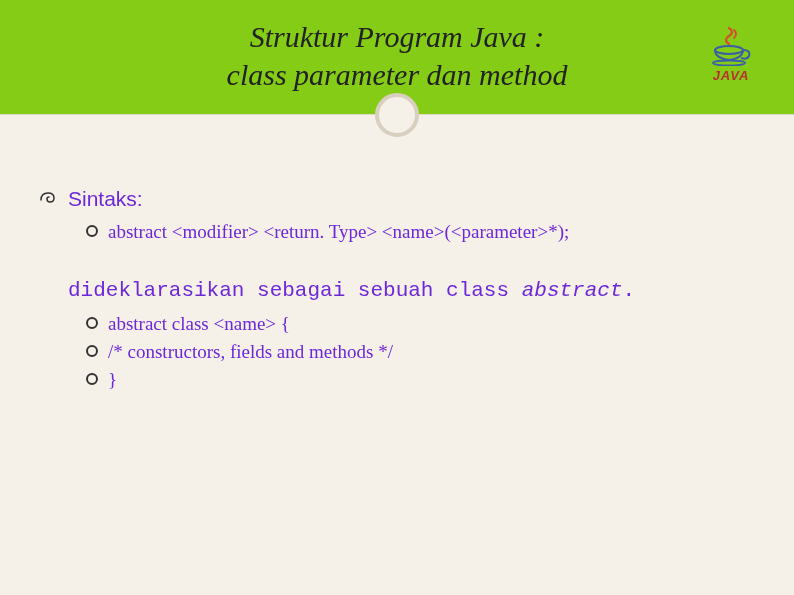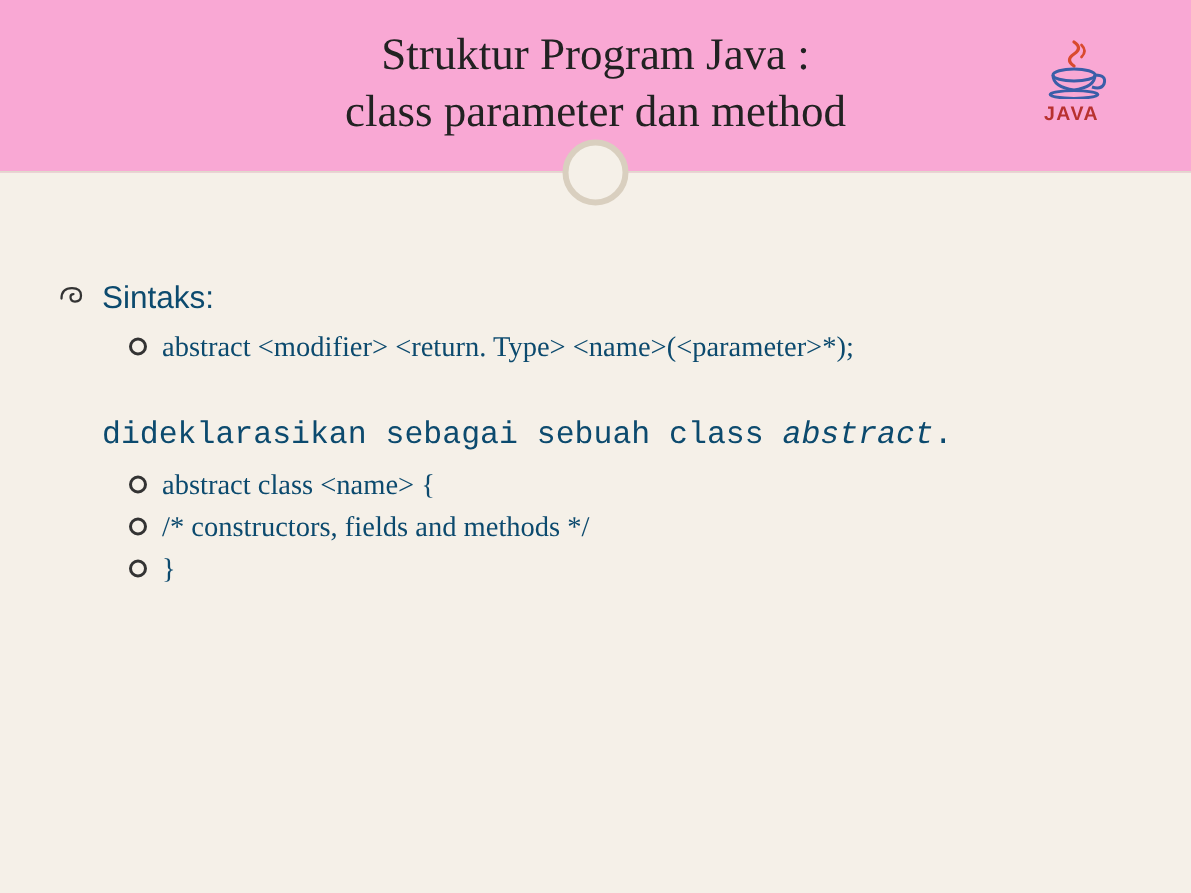--- a/index.html
+++ b/index.html
@@ -5,45 +5,47 @@
   * { margin: 0; padding: 0; box-sizing: border-box; }
   body {
     width: 794px;
     height: 595px;
     background: #f5f0e8;
     font-family: Georgia, 'Times New Roman', serif;
     position: relative;
     overflow: hidden;
   }
   .header-area {
-    background: #f9a8d4;
+    background: #84cc16;
     height: 115px;
     width: 100%;
     position: relative;
     border-bottom: 1px solid #e0d8cc;
+    font-style: italic;
   }
   .title-block {
     text-align: center;
     padding-top: 18px;
     font-family: Georgia, serif;
     color: #222;
   }
   .title-line {
     font-size: 30px;
     line-height: 1.25;
     font-weight: normal;
   }
   .logo {
     position: absolute;
     right: 28px;
     top: 14px;
     width: 70px;
     height: 80px;
     display: flex;
     flex-direction: column;
+    align-items: center;
     justify-content: center;
   }
   .logo-cup {
     width: 44px;
     height: 40px;
     position: relative;
   }
   .java-text {
     font-family: Arial, sans-serif;
     font-size: 13px;
@@ -60,21 +62,21 @@
     width: 44px;
     height: 44px;
     border: 4px solid #d9cfbf;
     border-radius: 50%;
     background: #f5f0e8;
     z-index: 5;
   }
   .content {
     padding: 70px 38px 20px 38px;
     font-size: 19px;
-    color: #0c4a6e;
+    color: #6d28d9;
   }
   .section {
     margin-bottom: 32px;
   }
   .section-head {
     display: flex;
     align-items: baseline;
     gap: 8px;
     font-family: Arial, sans-serif;
     font-size: 21px;

